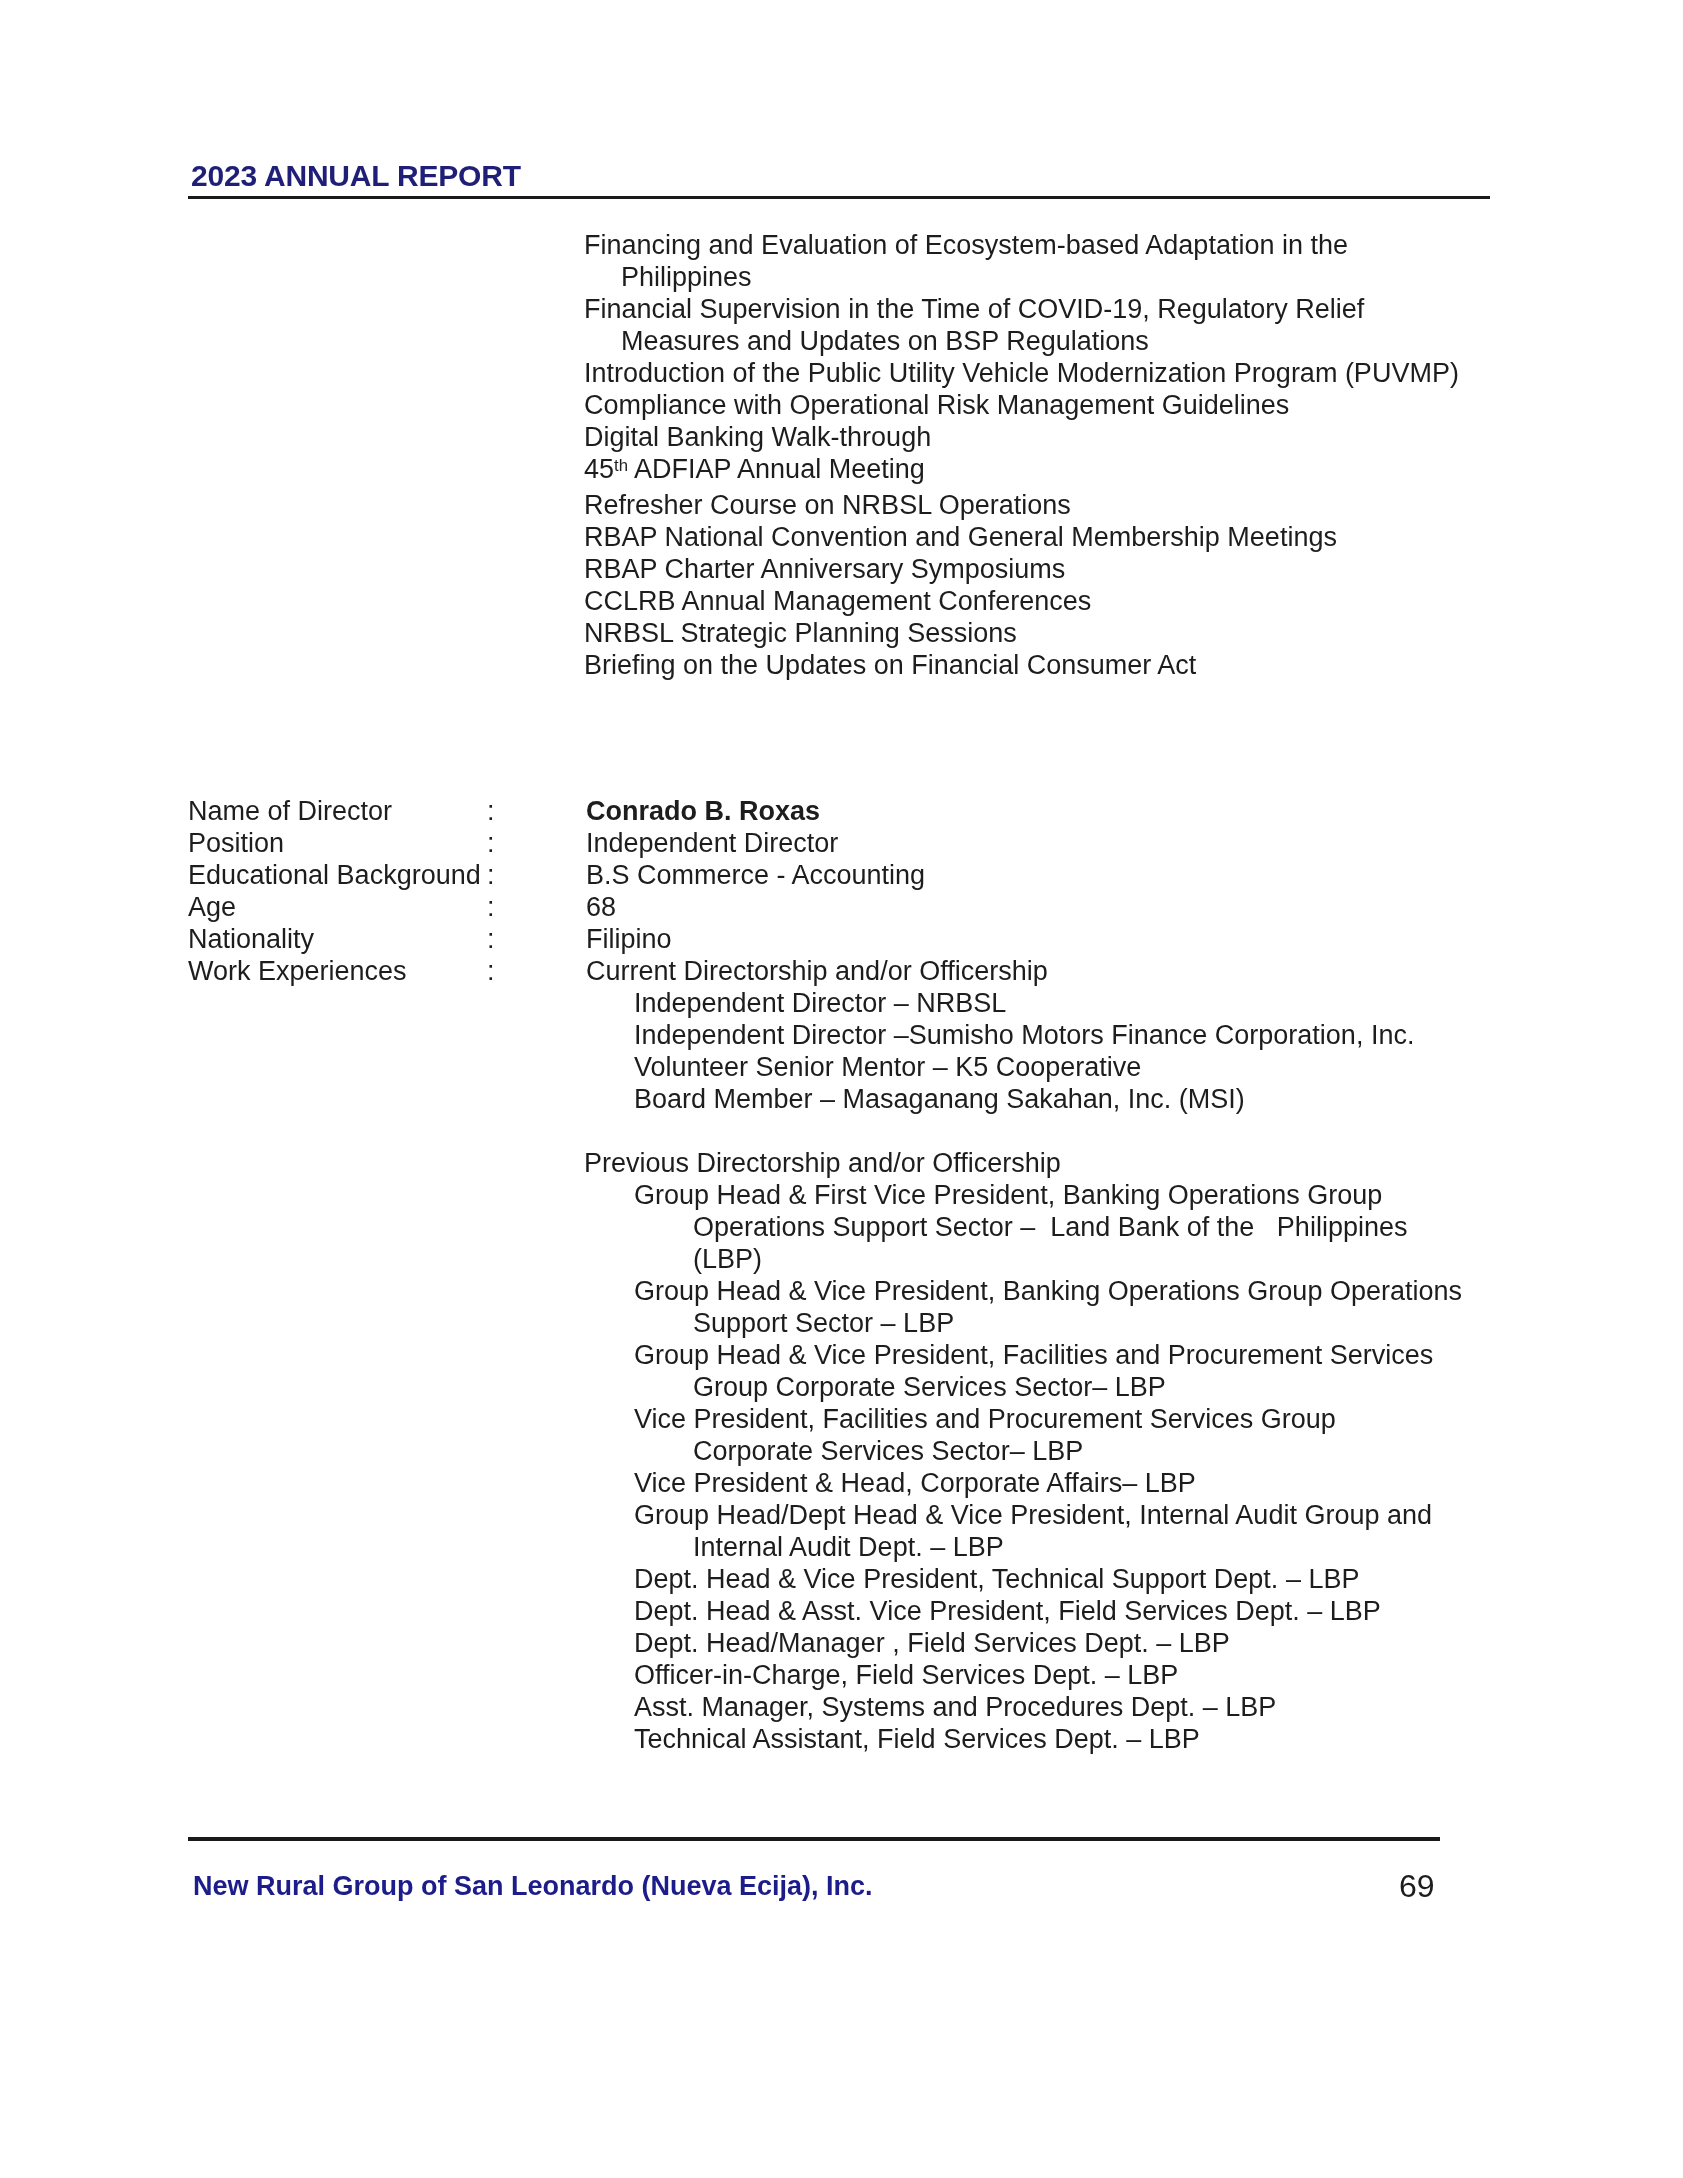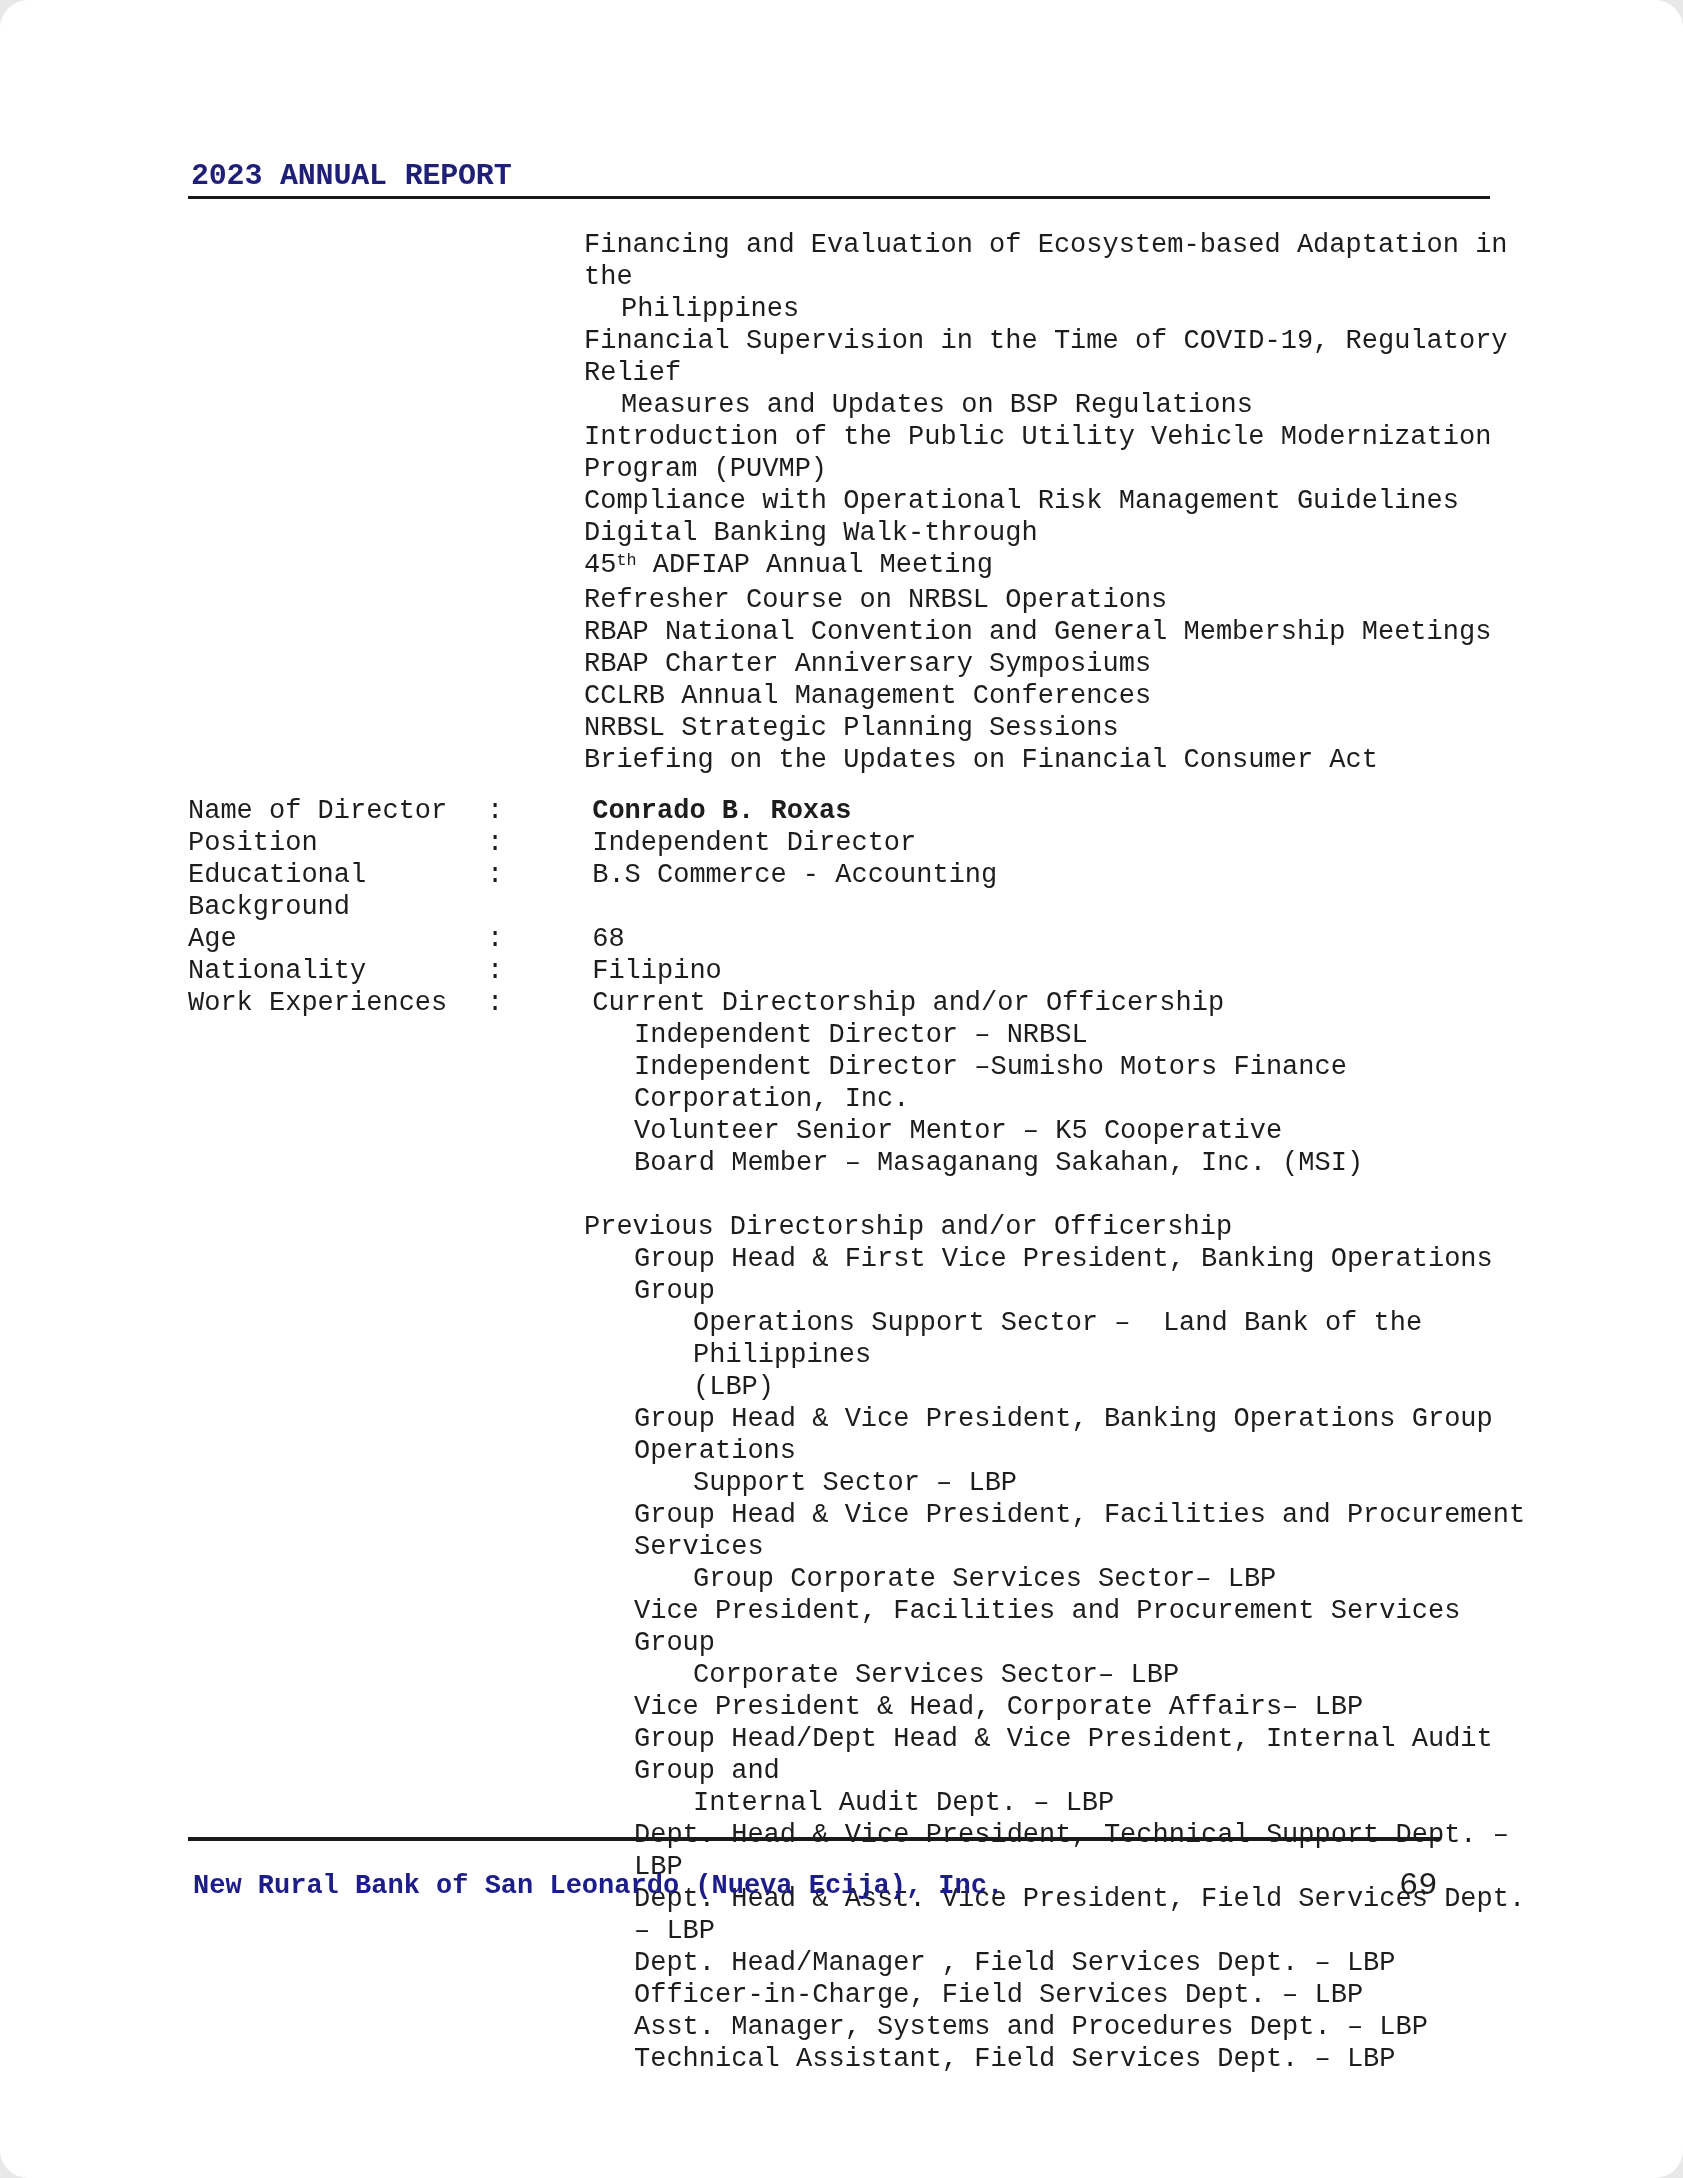--- a/index.html
+++ b/index.html
@@ -7,24 +7,23 @@
     --c-footer:#1c1c8a;
     --c-text:#1d1d1d;
     --c-rule:#1a1a1a;
     --c-bg:#ffffff;
   }
   html,body{margin:0;padding:0;background:#e8e8e8;}
   .page{
     position:relative;
     width:1683px;height:2178px;
     background:var(--c-bg);
-    font-family:Liberation Mono, monospace;
+    font-family:Liberation Sans, sans-serif;
     color:var(--c-text);
     overflow:hidden;
-    border-radius:28px;
   }
   .line{
     font-size:27px;
     line-height:32px;
     min-height:32px;
     white-space:pre-wrap;
   }
   .bold{font-weight:bold;}
   sup.sp{font-size:0.62em;vertical-align:baseline;position:relative;top:-0.42em;}
 
@@ -130,17 +129,17 @@
         <div class="line x-ind1">Dept. Head &amp; Vice President, Technical Support Dept. – LBP</div>
         <div class="line x-ind1">Dept. Head &amp; Asst. Vice President, Field Services Dept. – LBP</div>
         <div class="line x-ind1">Dept. Head/Manager , Field Services Dept. – LBP</div>
         <div class="line x-ind1">Officer-in-Charge, Field Services Dept. – LBP</div>
         <div class="line x-ind1">Asst. Manager, Systems and Procedures Dept. – LBP</div>
         <div class="line x-ind1">Technical Assistant, Field Services Dept. – LBP</div>
       </div>
   </div>
 
   <div class="footer-rule"></div>
-  <div class="footer-company">New Rural Bank of San Leonardo (Nueva Ecija), Inc.</div>
+  <div class="footer-company">New Rural Group of San Leonardo (Nueva Ecija), Inc.</div>
   <div class="footer-page-number">69</div>
 
 </div>
 
 
 </body></html>

